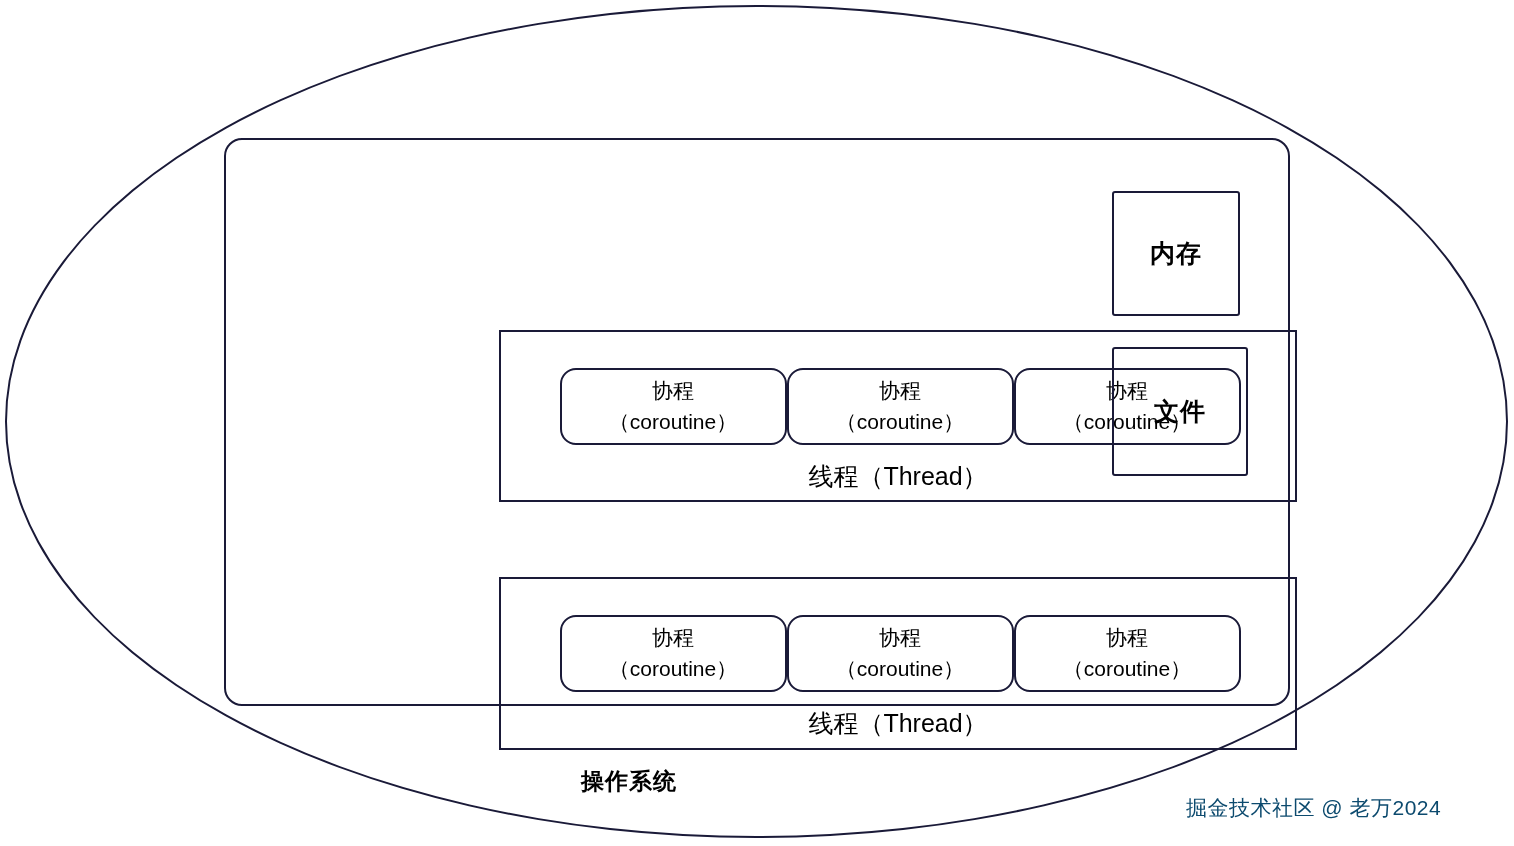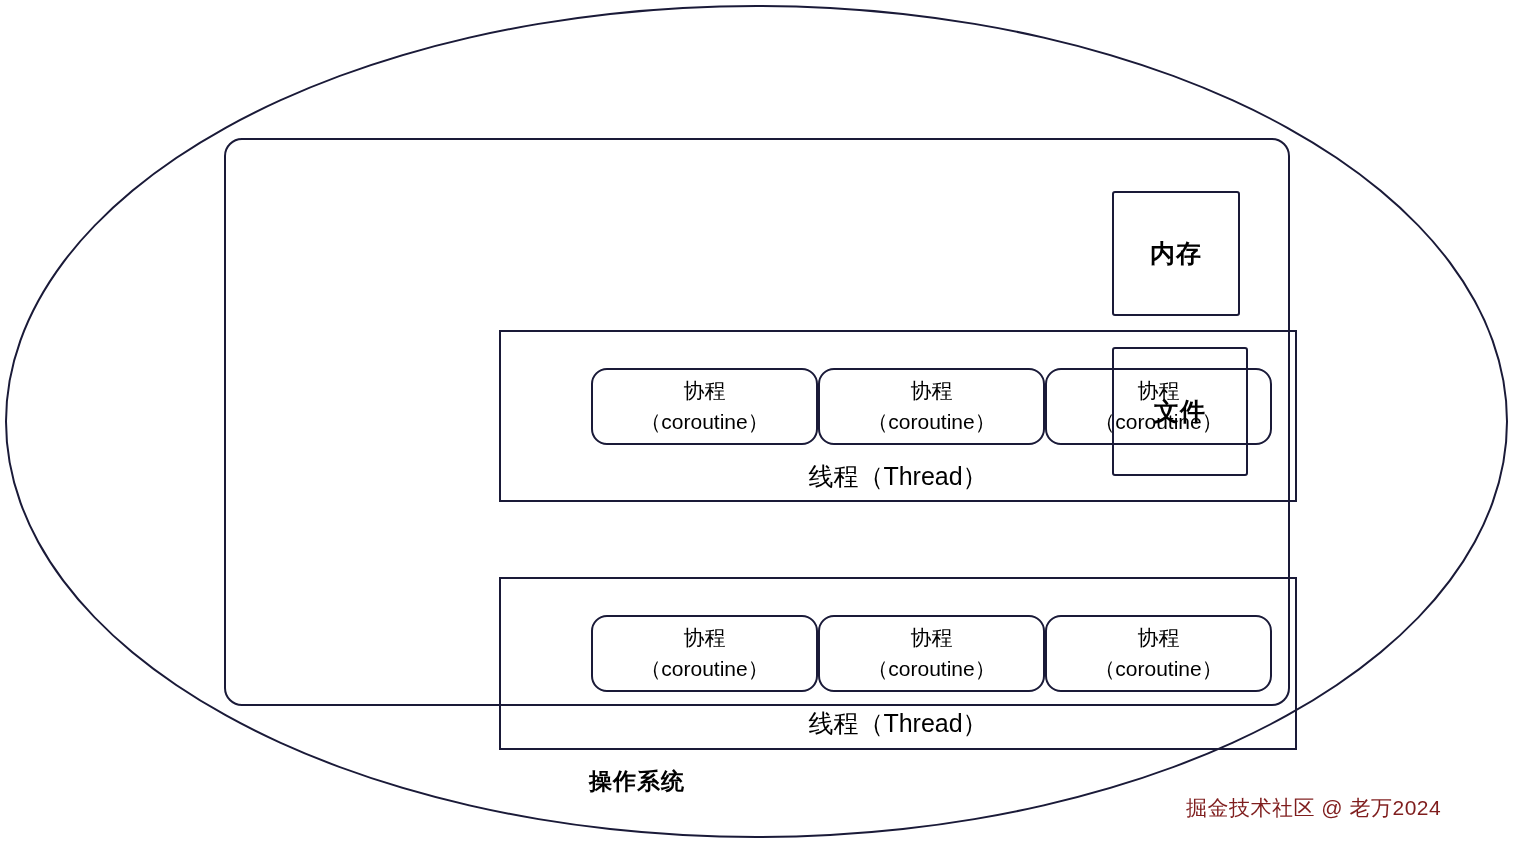--- a/index.html
+++ b/index.html
@@ -24,21 +24,21 @@
     top: 5px;
     width: 1503px;
     height: 833px;
     border: 2px solid #1a1a38;
     border-radius: 50% / 50%;
     box-sizing: border-box;
     background: transparent;
   }
   .os-label {
     position: absolute;
-    left: 8px;
+    left: 0;
     top: 766px;
     width: 1258px;
     text-align: center;
     font-size: 23px;
     font-weight: bold;
     letter-spacing: 1px;
     color: #000000;
   }
 
   
@@ -76,21 +76,21 @@
   }
   .thread-box.row1 { top: 190px; height: 172px; }
   .thread-box.row2 { top: 437px; height: 173px; }
 
   .coroutine-row {
     position: absolute;
     left: 27px;
     top: 36px;
     width: 744px;
     display: flex;
-    justify-content: flex-end;
+    justify-content: center;
   }
   .coroutine-box {
     width: 227px;
     height: 77px;
     border: 2px solid #1a1a38;
     border-radius: 16px;
     box-sizing: border-box;
     display: flex;
     flex-direction: column;
     align-items: center;
@@ -135,21 +135,21 @@
   .res-memory  { left: 1112px; top: 191px; width: 128px; height: 125px; }
   .res-file    { left: 1112px; top: 347px; width: 136px; height: 129px; }
   .res-nic     { left: 1117px; top: 505px; width: 129px; height: 127px; }
 
   
   .watermark {
     position: absolute;
     left: 1186px;
     top: 794px;
     font-size: 21px;
-    color: #7f1d1d;
+    color: #0c4a6e;
     white-space: nowrap;
     letter-spacing: 0.5px;
   }
 </style>
 </head>
 <body>
 
 <div id="canvas">
 
   <div class="os-ellipse"></div>

